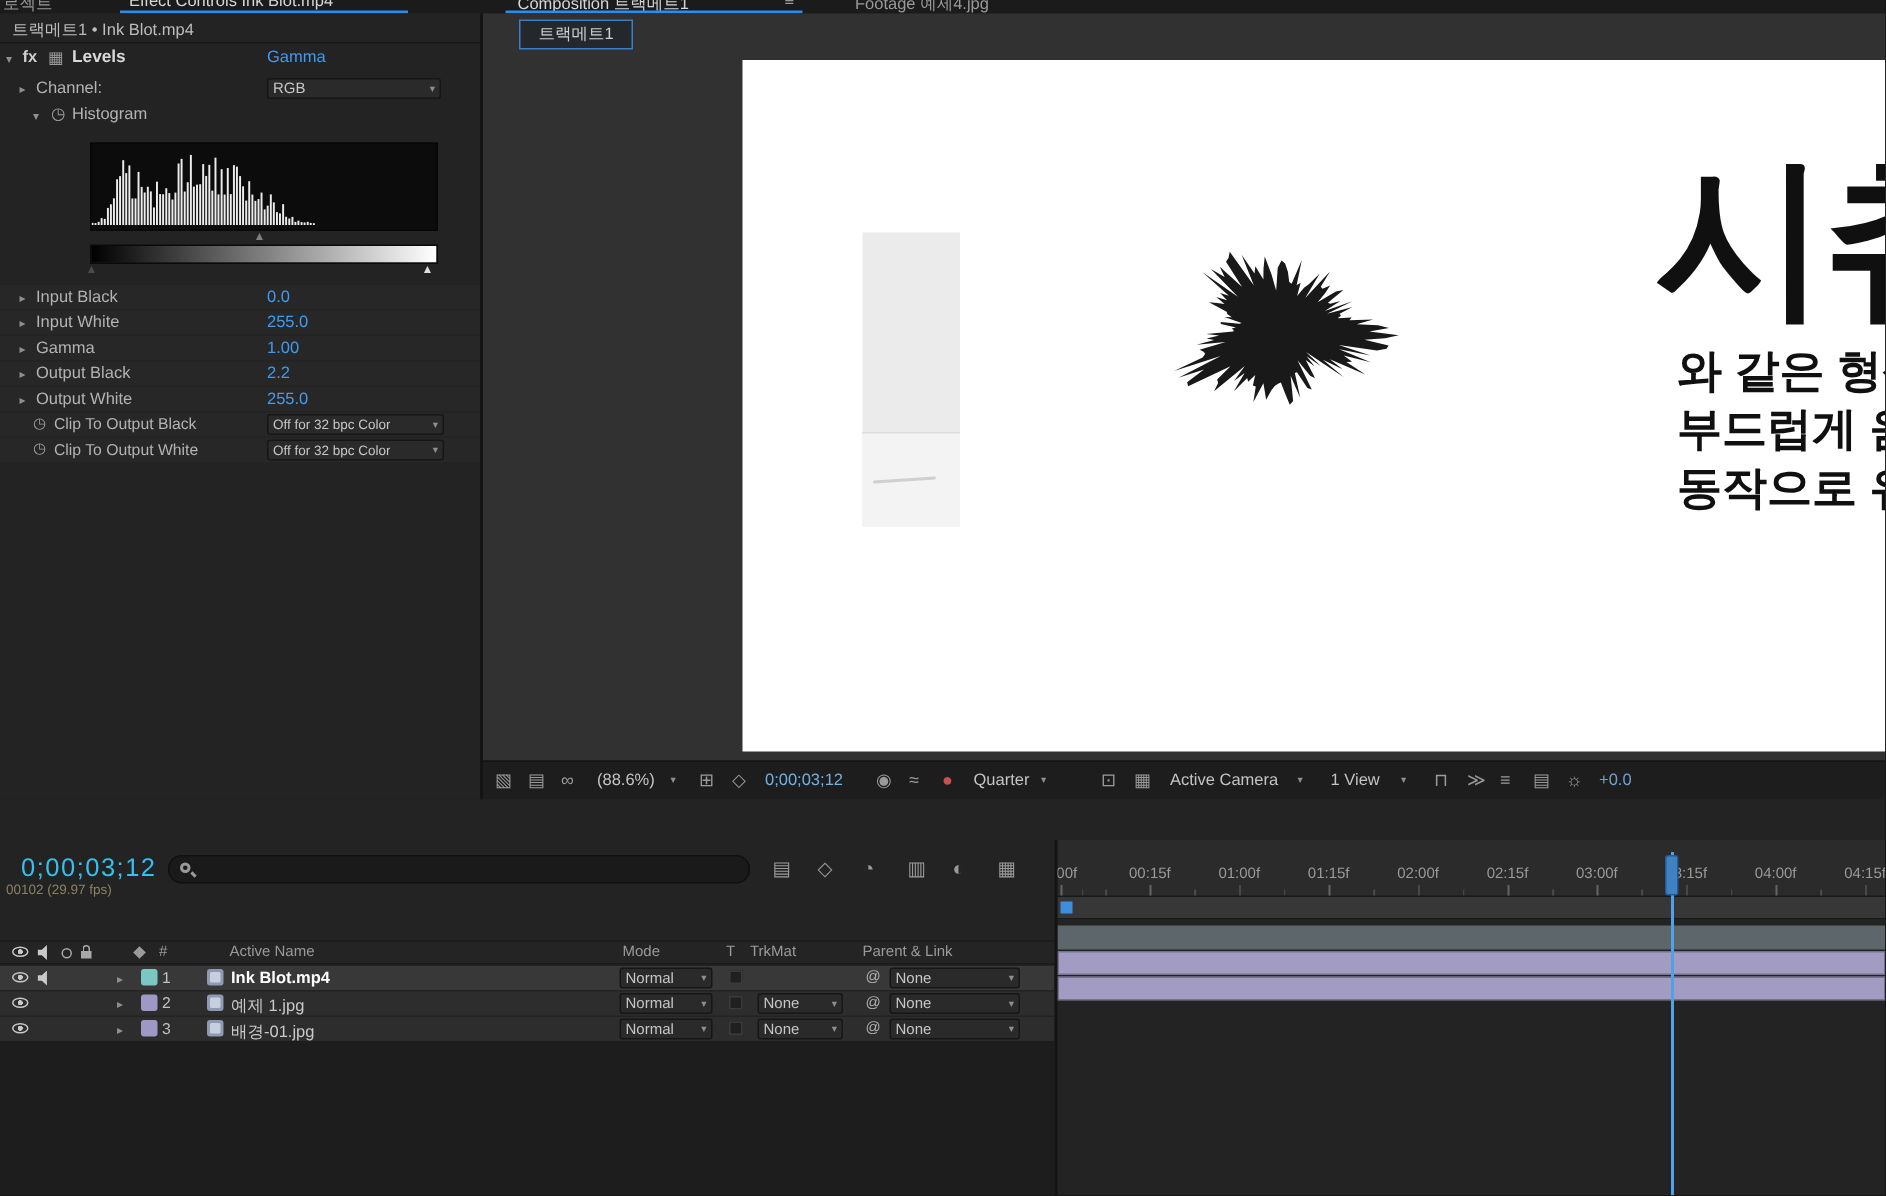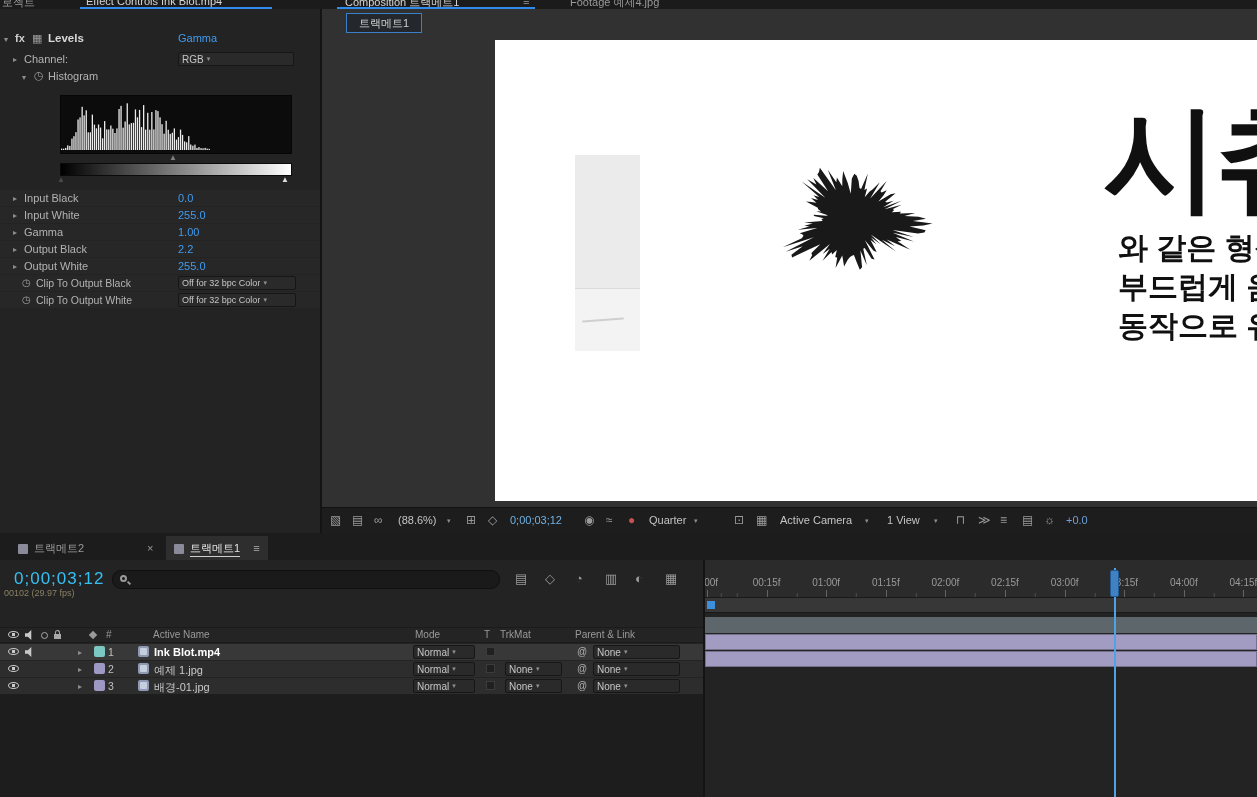--- a/index.html
+++ b/index.html
@@ -2,21 +2,21 @@
 <html><head>
 <meta charset="utf-8">
 <style>
   html,body{margin:0;padding:0;background:#0f0f0f;}
   #app{position:relative;width:1257px;height:797px;background:#1e1e1e;overflow:hidden;
        font-family:"Liberation Sans","DejaVu Sans",sans-serif;color:#c8c8c8;}
   .abs{position:absolute;}
   .nw{white-space:nowrap;}
 
   
-  .dd{position:absolute;display:flex;align-items:center;justify-content:flex-start;
+  .dd{position:absolute;display:flex;align-items:center;justify-content:space-between;
       background:#2a2a2a;border:1px solid #161616;border-radius:2px;height:14px;
       padding:0 3px;font-size:10px;color:#c6c6c6;box-sizing:border-box;overflow:hidden;}
   .dd i{font-style:normal;white-space:nowrap;overflow:hidden;}
   .chev{font-size:7px;color:#8f8f8f;margin-left:3px;flex:none;}
   .twirl{position:absolute;font-size:8px;color:#8f8f8f;}
   .cell{position:absolute;font-size:11px;white-space:nowrap;}
   .eye{position:absolute;top:4px;width:11px;height:7px;border:1px solid #c9c9c9;border-radius:55%;
        box-sizing:border-box;background:radial-gradient(circle at 50% 50%,#c9c9c9 0 1.6px,transparent 1.8px);}
   .spk{position:absolute;top:3px;width:9px;height:10px;background:#c9c9c9;
        clip-path:polygon(0 32%,32% 32%,70% 0,70% 100%,32% 68%,0 68%);}
@@ -116,20 +116,23 @@
     <span style="left:2px;color:#9a9a9a">로젝트</span>
     <span style="left:86px;color:#d6d6d6">Effect Controls  Ink Blot.mp4</span>
     <div class="tab-underline" style="left:80px;width:192px"></div>
     <span style="left:345px;color:#d6d6d6">Composition  트랙메트1</span>
     <span style="left:523px;color:#9a9a9a">≡</span>
     <div class="tab-underline" style="left:337px;width:198px"></div>
     <span style="left:570px;color:#9a9a9a">Footage  예제4.jpg</span>
   </div>
 
   <div id="ec-panel">
+    <div id="ec-crumb">
+      <span>트랙메트1 • Ink Blot.mp4</span>
+    </div>
 
     <span class="twirl" style="left:4px;top:26px">▾</span>
     <span class="abs" style="left:15px;top:23px;font-size:11px;font-weight:bold;color:#cfcfcf">fx</span>
     <span class="abs" style="left:32px;top:23px;font-size:11px;color:#9a9a9a">▦</span>
     <span class="abs nw" style="left:48px;top:23px;font-size:11.5px;font-weight:bold;color:#d8d8d8">Levels</span>
     <span class="abs" style="left:178px;top:23px;font-size:11px;color:#3f9bf0">Gamma</span>
 
     <span class="twirl" style="left:13px;top:46px">▸</span>
     <span class="plabel" style="top:44px">Channel:</span>
     <span class="dd" style="left:178px;top:43px;width:116px">
@@ -350,30 +353,20 @@
       <span class="ico" style="left:634px">⊓</span>
       <span class="ico" style="left:656px">≫</span>
       <span class="ico" style="left:678px">≡</span>
       <span class="ico" style="left:700px">▤</span>
       <span class="ico" style="left:722px">☼</span>
       <span class="txt" style="left:744px;color:#6f9fd8">+0.0</span>
     </div>
   </div>
 
   <div id="tl-panel">
-    <div id="tl-tabbar">
-      <span class="tl-tab" style="left:10px;color:#9a9a9a">
-        <span class="tabicon"></span><span>트랙메트2</span>
-      </span>
-      <span class="tl-tab" style="left:143px;color:#9a9a9a;padding:0 4px">×</span>
-      <span class="tl-tab" style="left:166px;background:#2e2e2e;color:#e2e2e2">
-        <span class="tabicon"></span><span style="border-bottom:1px solid #cfcfcf;padding-bottom:2px">트랙메트1</span>
-        <span style="margin-left:10px;color:#b0b0b0">≡</span>
-      </span>
-    </div>
 
     <div id="tl-left">
       <span id="tl-time">0;00;03;12</span>
       <span id="tl-frames">00102 (29.97 fps)</span>
 
       <div id="searchbox">
         <span class="mag"></span>
         <input value="" style="">
       </div>
 

